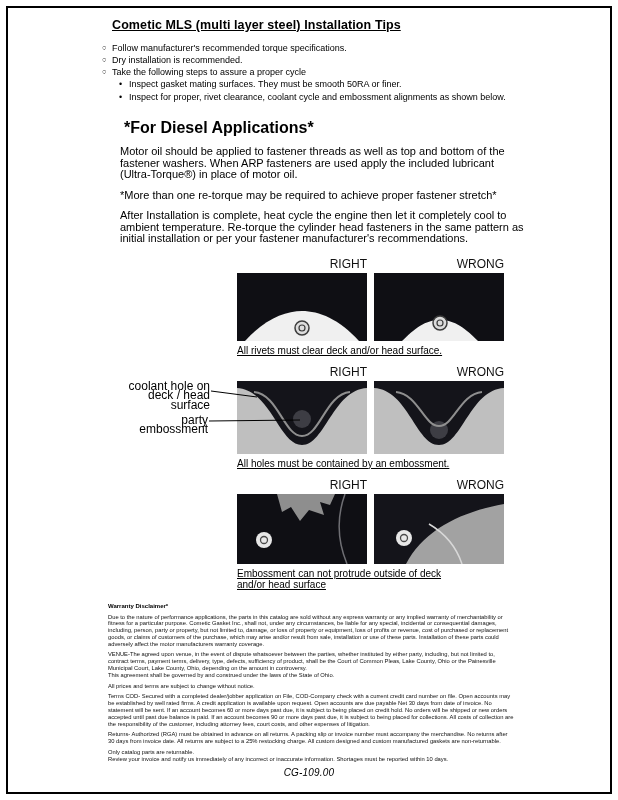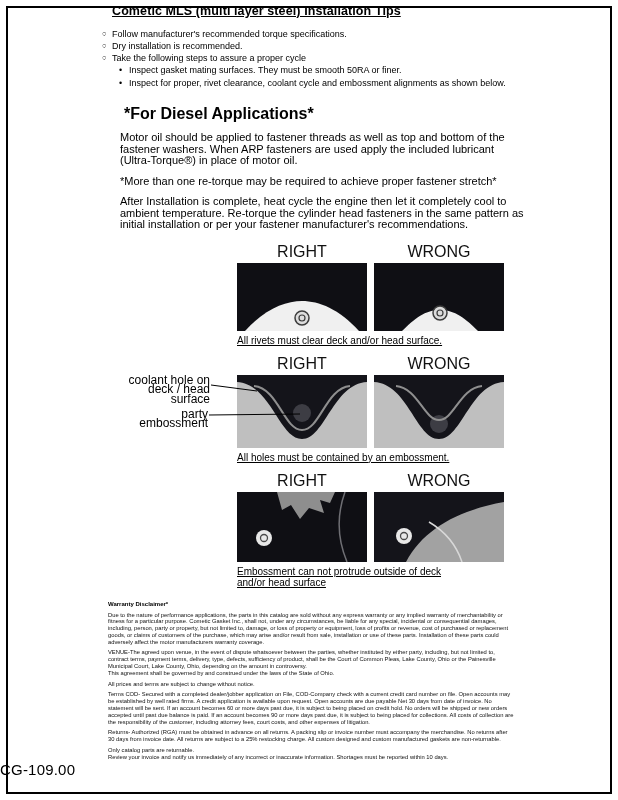--- a/index.html
+++ b/index.html
@@ -1,52 +1,52 @@
 <!DOCTYPE html>
 <html><head>
 <meta charset="utf-8">
 <style>
   * { box-sizing: border-box; margin: 0; padding: 0; }
   html, body { background: #ffffff; }
   body { font-family: "Liberation Sans", sans-serif; color: #000; }
   .page { position: relative; width: 618px; height: 800px; background: #fff; overflow: hidden; }
   .frame { position: absolute; inset: 6px; border: 2px solid #000; pointer-events: none; }
-  .content { position: relative; padding: 4px 0 0 100px; width: 618px; }
+  .content { position: relative; padding: 18px 0 0 100px; width: 618px; }
 
   .title { font-size: 12.5px; font-weight: bold; text-decoration: underline; margin: 0 0 10px 12px; letter-spacing: .1px; }
 
   .bullets { font-size: 9px; }
   .bullet { position: relative; padding-left: 12px; line-height: 12px; }
   .bullet .marker { position: absolute; left: 2px; top: 0; font-size: 7.5px; }
   .bullet.sub { margin-left: 17px; line-height: 13px; }
   .bullet.sub .marker { font-size: 9px; }
 
   .diesel-heading { font-size: 16px; font-weight: bold; margin: 15px 0 9px 24px; }
   .body-text { font-size: 11px; line-height: 11.5px; width: 404px; margin: 0 0 9px 20px; }
   .note { margin-top: 2px; }
 
   .diagrams { margin: 12px 0 0 137px; width: 267px; }
   .drow { margin-bottom: 2px; }
   .dheaders { display: flex; gap: 7px; margin-bottom: 2px; }
-  .dheaders span { width: 130px; text-align: center; font-size: 16px; color: #111; }
+  .dheaders span { width: 130px; text-align: right; font-size: 12px; color: #111; }
   .dimages { display: flex; gap: 7px; }
   .dimages svg { display: block; }
   .rel { position: relative; }
   .dcaption { font-size: 10px; margin: 4px 0 9px 0; white-space: pre-line; text-decoration: underline; }
 
   .ann { position: absolute; font-size: 12px; line-height: 9.5px; text-align: right; white-space: pre-line; width: 96px; color: #000; }
   .ann1 { left: -123px; top: 1px; }
   .ann2 { left: -125px; top: 35px; }
   .ann-overlay { position: absolute; left: -130px; top: 0; pointer-events: none; }
 
   .disclaimer { margin: 13px 0 0 8px; width: 406px; }
   .disc-heading { font-size: 6px; font-weight: bold; margin-bottom: 5px; }
   .disc { font-size: 5.8px; line-height: 6.8px; margin-bottom: 4px; white-space: pre-line; color: #111; }
 
-  .footer { position: absolute; bottom: 22px; left: 0; width: 100%; text-align: left; font-size: 15px; letter-spacing: .2px; }
+  .footer { position: absolute; bottom: 22px; left: 0; width: 100%; text-align: center; font-size: 10px; letter-spacing: .2px; font-style: italic; }
 </style>
 </head>
 <body>
 
 <div class="page">
   <div class="frame"></div>
 
   <div class="content">
     <h1 class="title">Cometic MLS (multi layer steel) Installation Tips</h1>
 

